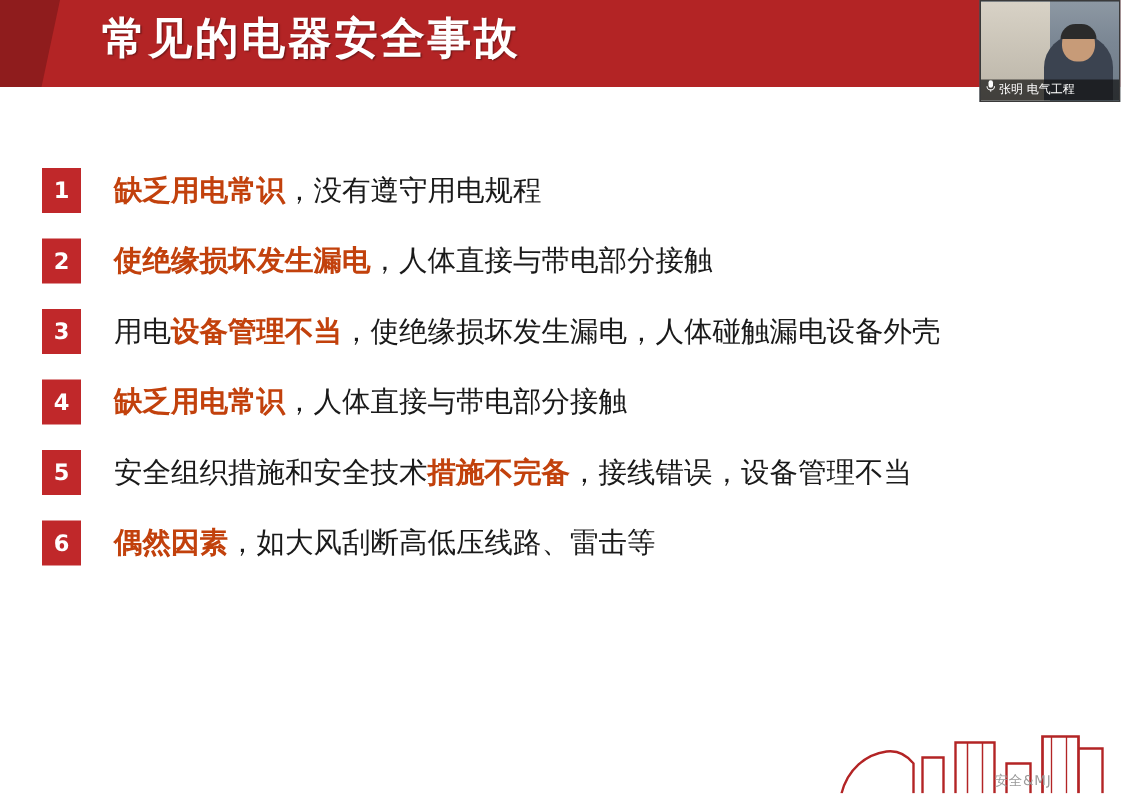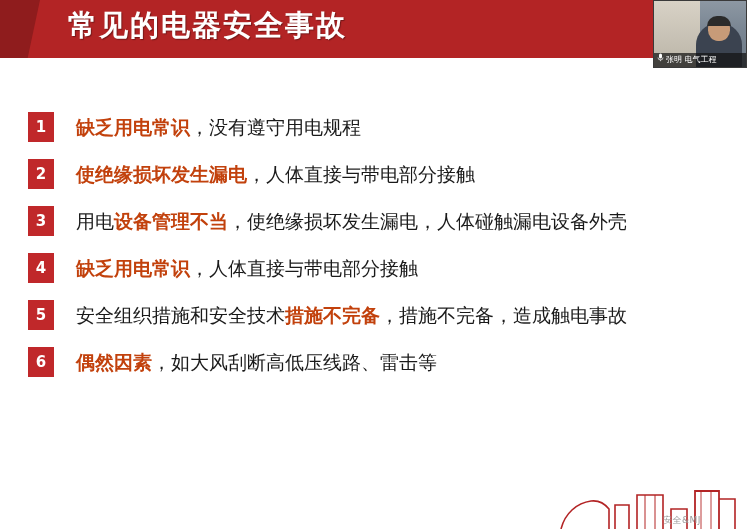--- a/index.html
+++ b/index.html
@@ -231,21 +231,21 @@
   <div class="row">
     <div class="num">4</div>
     <div class="text">
       <span class="hl">缺乏用电常识</span><span>，人体直接与带电部分接触</span>
     </div>
   </div>
 
   <div class="row">
     <div class="num">5</div>
     <div class="text">
-      <span>安全组织措施和安全技术</span><span class="hl">措施不完备</span><span>，措施不完备，造成触电事故</span>
+      <span>安全组织措施和安全技术</span><span class="hl">措施不完备</span><span>，接线错误，设备管理不当</span>
     </div>
   </div>
 
   <div class="row">
     <div class="num">6</div>
     <div class="text">
       <span class="hl">偶然因素</span><span>，如大风刮断高低压线路、雷击等</span>
     </div>
   </div>
 

